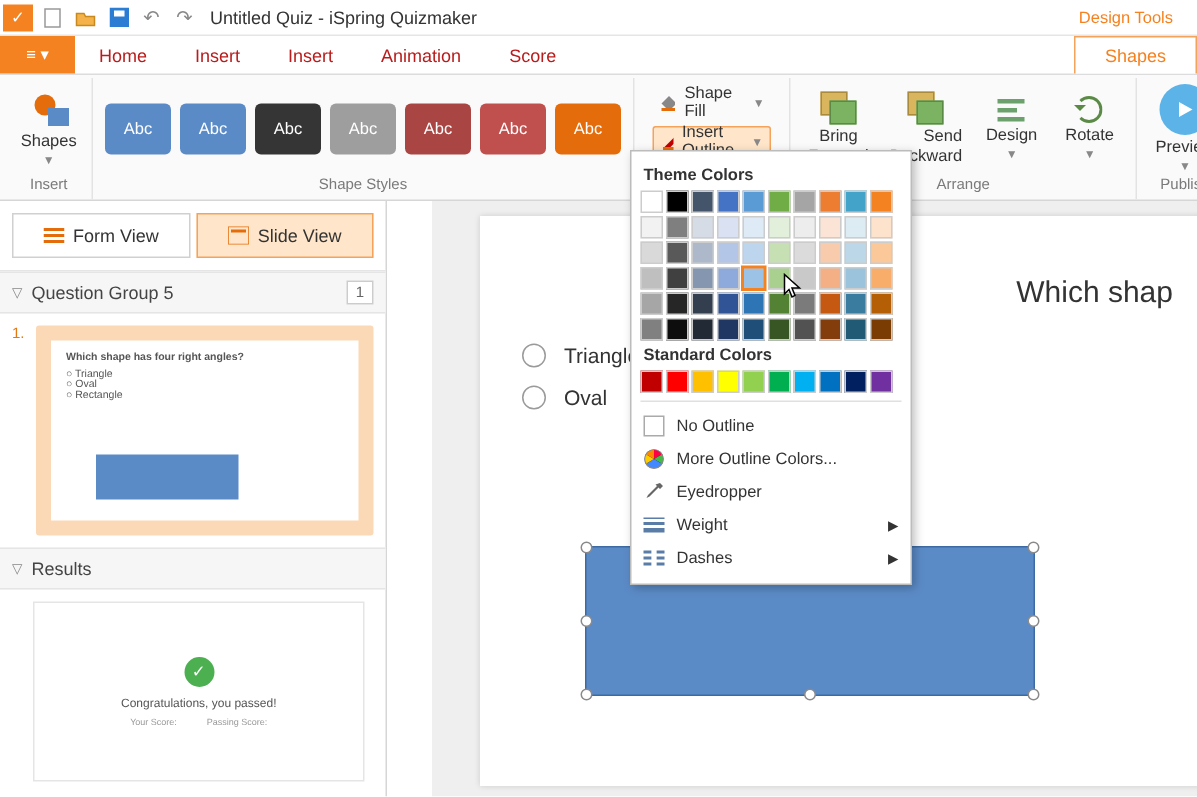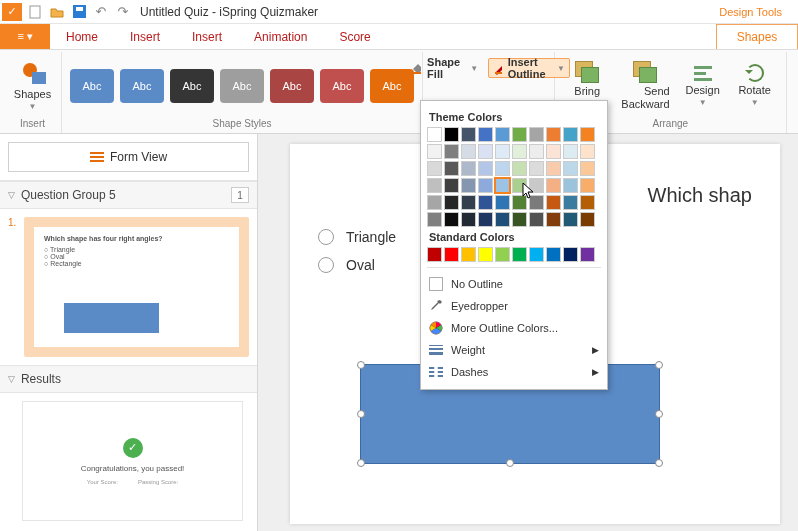--- a/index.html
+++ b/index.html
@@ -13,24 +13,24 @@
   .menubar { height: 26px; display: flex; align-items: stretch; background: #fff; border-bottom: 1px solid #dcdcdc; }
   .appmenu { width: 50px; background: #f58220; display: flex; align-items: center; justify-content: center; color: #fff; font-size: 11px; }
   .tab { padding: 0 16px; display: flex; align-items: center; font-size: 12px; color: #b91c1c; cursor: pointer; }
   .ctx-format { margin-left: auto; width: 82px; border: 1px solid #f5a25a; border-bottom: none; color: #f58220; font-size: 12px; display: flex; align-items: center; justify-content: center; background: #fff; }
   .ribbon { height: 84px; background: #fafafa; border-bottom: 1px solid #d6d6d6; display: flex; align-items: stretch; padding: 2px 4px 0 4px; }
   .rgroup { display: flex; flex-direction: column; align-items: center; border-right: 1px solid #e3e3e3; padding: 2px 8px; }
   .rgroup-row { display: flex; gap: 6px; align-items: center; flex: 1; }
   .rgroup-label { font-size: 10px; color: #7a7a7a; padding: 1px 0 2px 0; }
   .big-btn { display: flex; flex-direction: column; align-items: center; gap: 2px; font-size: 11px; color: #333; padding: 2px 4px; cursor: pointer; min-width: 46px; }
   .shape-swatch { width: 44px; height: 34px; border-radius: 4px; display: flex; align-items: center; justify-content: center; color: #fff; font-size: 11px; cursor: pointer; }
-  .mini-row { display: flex; flex-direction: row; gap: 6px; justify-content: center; padding: 2px 4px; font-weight: bold; }
+  .mini-row { display: flex; flex-direction: column; gap: 6px; justify-content: center; padding: 2px 4px; }
   .mini-btn { display: flex; align-items: center; gap: 6px; font-size: 11px; color: #333; padding: 2px 4px; cursor: pointer; height: 20px; }
   .mini-btn.active { background: #ffe6ca; border: 1px solid #f5a25a; border-radius: 2px; }
-  .workspace { position: absolute; top: 134px; left: 0; right: 0; bottom: 0; display: flex; }
+  .workspace { position: absolute; top: 134px; left: 0; right: 0; bottom: 0; display: flex; gap: 30px; }
   .sidepanel { width: 258px; border-right: 1px solid #d6d6d6; background: #fff; display: flex; flex-direction: column; }
   .view-toggle { padding: 8px; display: flex; gap: 4px; border-bottom: 1px solid #e5e5e5; }
   .vt-btn { flex: 1; height: 30px; border: 1px solid #d0d0d0; background: #fff; font-size: 12px; color: #333; display: flex; align-items: center; justify-content: center; gap: 6px; cursor: pointer; }
   .vt-btn.active { background: #ffe6ca; border-color: #f5a25a; }
   .qgroup-head { height: 28px; border-top: 1px solid #e5e5e5; border-bottom: 1px solid #e5e5e5; background: #f6f6f6; display: flex; align-items: center; padding: 0 8px; font-size: 12px; color: #444; cursor: pointer; }
   .qgroup-head .chev { margin-right: 6px; color: #888; font-size: 9px; }
   .qcount { margin-left: auto; background: #fff; border: 1px solid #ccc; width: 18px; height: 16px; font-size: 10px; display: flex; align-items: center; justify-content: center; color: #666; }
   .slide-thumb-wrap { padding: 8px; display: flex; gap: 4px; }
   .slide-num { font-size: 10px; color: #e47911; width: 12px; }
   .slide-thumb { flex: 1; height: 140px; background: #fcd9b6; border-radius: 2px; padding: 10px; display: flex; align-items: center; justify-content: center; }
@@ -206,20 +206,27 @@
   <div class="sidepanel">
     <div class="view-toggle">
       <div class="vt-btn">
         <svg width="14" height="12">
             <rect x="0" y="1" width="14" height="2" fill="#e46c0a"></rect>
             <rect x="0" y="5" width="14" height="2" fill="#e46c0a"></rect>
             <rect x="0" y="9" width="14" height="2" fill="#e46c0a"></rect>
           </svg>
         <span>Form View</span>
       </div>
+      <div class="vt-btn active">
+        <svg width="14" height="12">
+            <rect x="0" y="0" width="14" height="12" fill="none" stroke="#e46c0a"></rect>
+            <rect x="2" y="2" width="10" height="2" fill="#e46c0a"></rect>
+          </svg>
+        <span>Slide View</span>
+      </div>
     </div>
     <div class="qgroup-head">
       <span class="chev">▽</span>
       <span>Question Group 5</span>
       <span class="qcount">1</span>
     </div>
     <div class="slide-thumb-wrap">
       <div class="slide-num">1.</div>
       <div class="slide-thumb">
         <div class="slide-thumb-inner">
@@ -360,37 +367,37 @@
       <div class="sw" style="background: rgb(0, 32, 96);"></div>
       <div class="sw" style="background: rgb(112, 48, 160);"></div>
     </div>
   <div style="height:1px;background:#e0e0e0;margin:5px 0"></div>
   <div class="popup-item">
       <span style="width:14px;height:14px;border:1px solid #aaa"></span>
       <span>No Outline</span>
     </div>
   <div class="popup-item">
       <svg width="14" height="14">
-        <path d="M11 1l2 2-2 2-1-1-6 6-2 1 1-2 6-6-1-1z" fill="#666"></path>
-      </svg>
-      <span>Eyedropper</span>
-    </div>
-  <div class="popup-item">
-      <svg width="14" height="14">
         <circle cx="7" cy="7" r="6" fill="conic-gradient(red,orange,yellow,green,blue,purple,red)" stroke="#888"></circle>
         <circle cx="7" cy="7" r="6" fill="none" stroke="#888"></circle>
         <path d="M7 1a6 6 0 0 1 5 3l-5 3z" fill="#f04"></path>
         <path d="M12 4a6 6 0 0 1 0 6l-5-3z" fill="#4b4"></path>
         <path d="M12 10a6 6 0 0 1-10 0l5-3z" fill="#48f"></path>
         <path d="M2 10a6 6 0 0 1 0-6l5 3z" fill="#fc0"></path>
         <path d="M2 4a6 6 0 0 1 5-3v6z" fill="#f80"></path>
       </svg>
       <span>More Outline Colors...</span>
     </div>
   <div class="popup-item">
+      <svg width="14" height="14">
+        <path d="M11 1l2 2-2 2-1-1-6 6-2 1 1-2 6-6-1-1z" fill="#666"></path>
+      </svg>
+      <span>Eyedropper</span>
+    </div>
+  <div class="popup-item">
       <div class="lines-ic">
         <span style="height:1px"></span>
         <span style="height:2px"></span>
         <span style="height:3px"></span>
       </div>
       <span>Weight</span>
       <span class="sub-arrow">▶</span>
     </div>
   <div class="popup-item">
       <div class="dash-ic">

